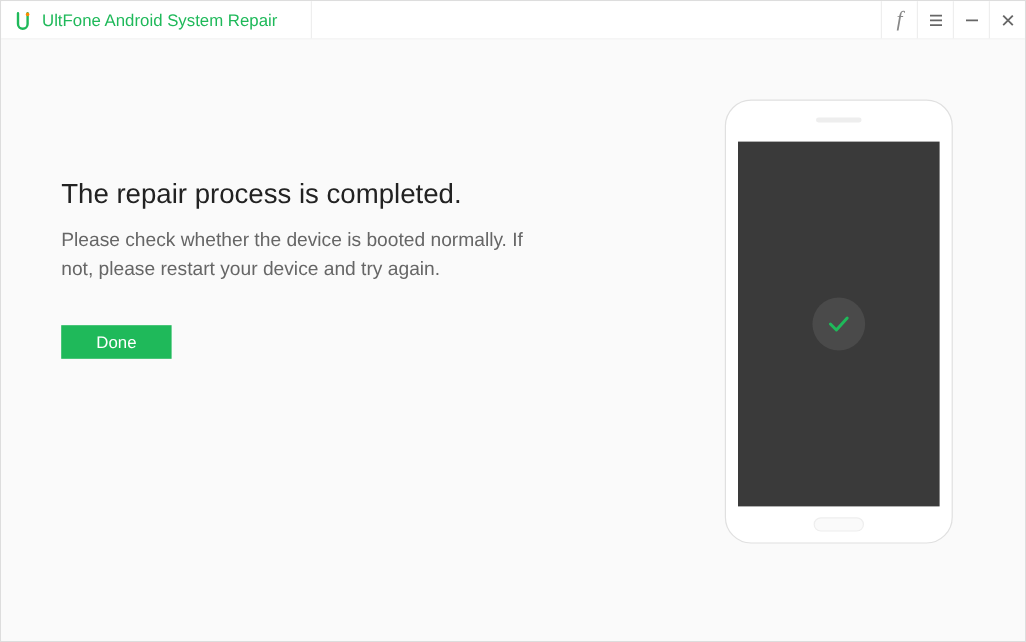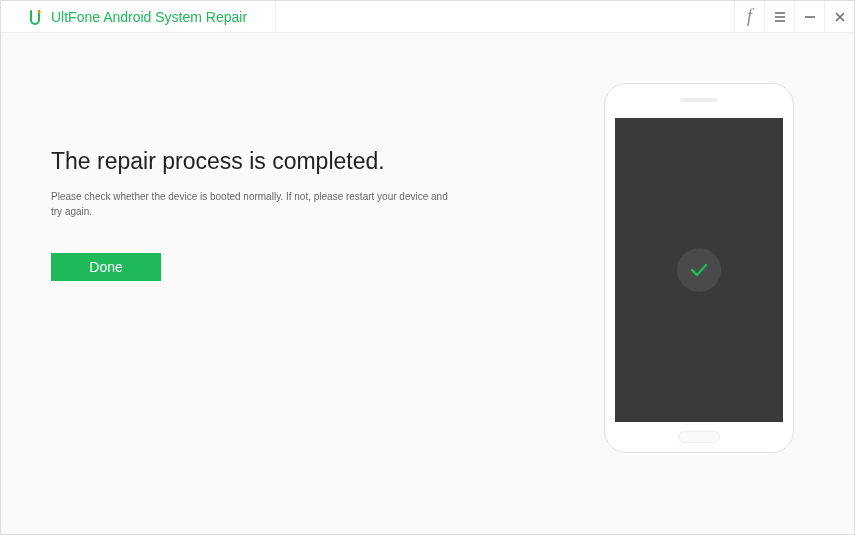--- a/index.html
+++ b/index.html
@@ -26,21 +26,21 @@
     .titlebar {
       height: 32px;
       display: flex;
       align-items: center;
       border-bottom: 1px solid #eee;
       background: #fff;
     }
     .titlebar-left {
       display: flex;
       align-items: center;
-      padding-left: 26px;
+      padding-left: 10px;
       gap: 8px;
       height: 100%;
     }
     .app-logo {
       width: 16px;
       height: 16px;
       display: flex;
       align-items: center;
       justify-content: center;
     }
@@ -116,31 +116,31 @@
       flex: 1;
       padding-top: 65px;
     }
     .heading {
       font-size: 23px;
       color: #222;
       font-weight: 400;
       margin-bottom: 14px;
     }
     .subtext {
-      font-size: 10px;
+      font-size: 16px;
       color: #666;
       line-height: 1.5;
       margin-bottom: 34px;
       max-width: 400px;
     }
     .done-btn {
       background: #1fb95a;
       color: #fff;
       border: none;
-      width: 110px;
+      width: 92px;
       height: 28px;
       font-size: 14px;
       cursor: pointer;
       display: flex;
       align-items: center;
       justify-content: center;
     }
     
     .right-col {
       width: 210px;

